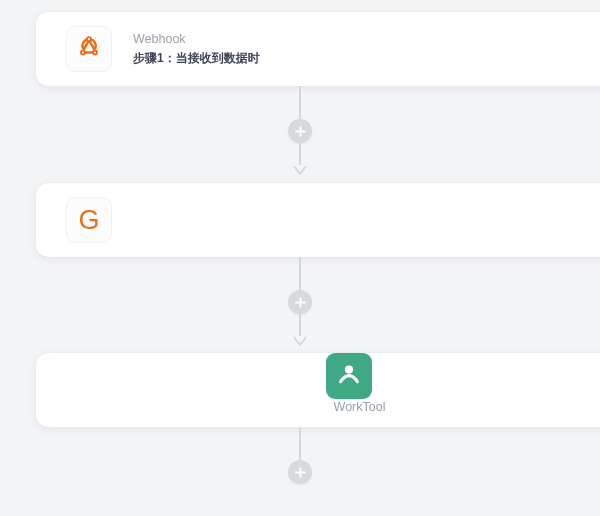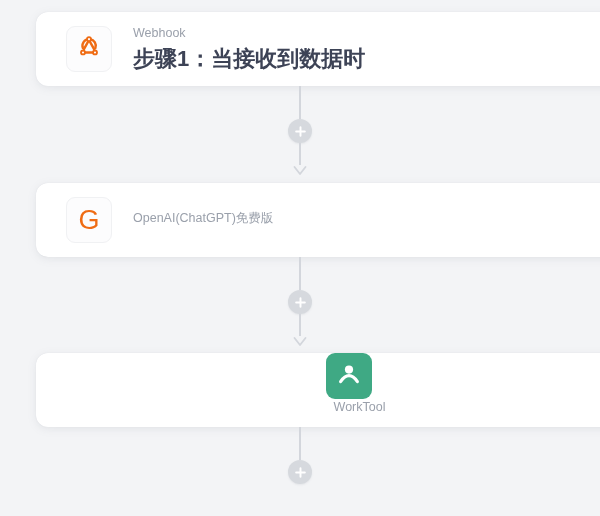--- a/index.html
+++ b/index.html
@@ -73,21 +73,21 @@
 
   .card-subtitle {
     font-size: 12.5px;
     color: #9aa0ab;
     line-height: 1.35;
     margin-bottom: 3px;
     white-space: nowrap;
   }
 
   .card-title {
-    font-size: 22px;
+    font-size: 12px;
     font-weight: bold;
     color: #3d4356;
     line-height: 1.3;
     white-space: nowrap;
   }
 
   
   .connector {
     position: absolute;
     left: 0;
@@ -160,21 +160,20 @@
     <svg class="arrow-head" width="16" height="12" viewBox="0 0 16 12">
       <path d="M2.5 2 L8 9 L13.5 2" fill="none" stroke="#d3d6dc" stroke-width="1.8" stroke-linecap="round" stroke-linejoin="round"></path>
     </svg>
   </div>
 
   <div class="step-card" style="top:183px;">
     <div class="icon-tile light">
       <span class="glyph-g">G</span>
     </div>
     <div class="card-text">
-      <div class="card-subtitle">OpenAI(ChatGPT)免费版</div>
     </div>
   </div>
 
   <div class="connector" style="top:257px;">
     <div class="connector-line" style="height:33px;"></div>
     <div class="plus-btn">
       <svg width="13" height="13" viewBox="0 0 14 14" aria-hidden="true">
         <path d="M7 2.3 V11.7 M2.3 7 H11.7" stroke="#ffffff" stroke-width="2.1" stroke-linecap="round"></path>
       </svg>
     </div>

